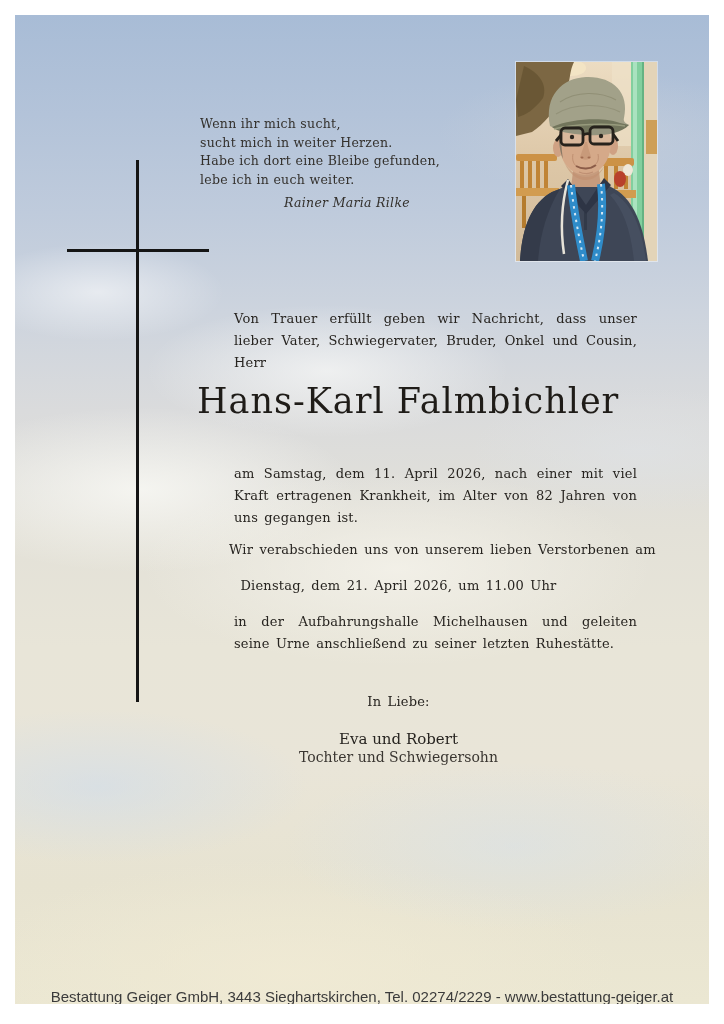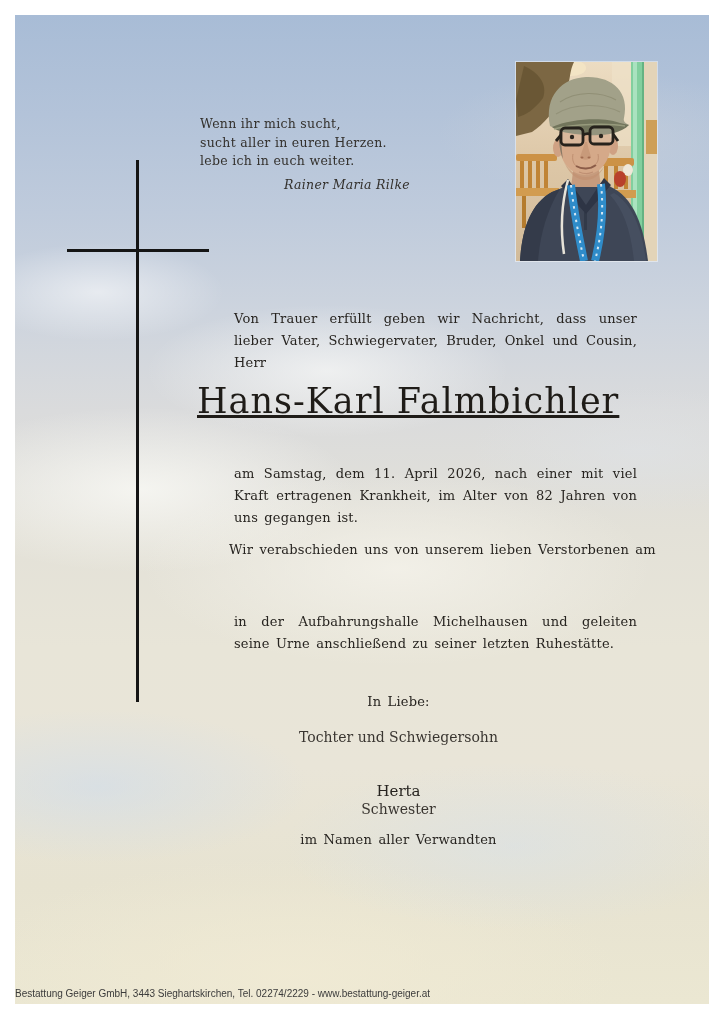--- a/index.html
+++ b/index.html
@@ -35,47 +35,48 @@
            box-shadow:0 0 0 1px rgba(255,255,255,0.45); }
   .photo svg { display:block; }
   
   .textcol { position:absolute; left:182px; top:0; width:403px; height:989px; color:#272420; }
   .textcol > * { position:absolute; width:403px; }
   .body-text { font-size:13px; line-height:22px; letter-spacing:0.2px; word-spacing:2px; }
   .just { text-align:justify; text-align-last:left;margin-left:37px; }
   .ctr  { text-align:center; }
   .intro    { top:293px; }
   .deceased { top:366px; font-size:35px; font-weight:normal; letter-spacing:1px;
-              white-space:nowrap; color:#1f1c18;text-decoration:underline; }
+              white-space:nowrap; color:#1f1c18; }
   .death    { top:448px; }
   .farewell { top:524px; white-space:nowrap;margin-left:32px; }
   .datetime { top:560px; }
   .location { top:596px; }
   .salut    { top:676px; }
   .mourner1 { top:714px; }
   .mourner2 { top:766px; }
   .final    { top:814px; }
   .m-name { font-size:15px; line-height:20px; text-align:center; }
   .m-rel  { font-size:14px; line-height:17px; text-align:center; color:#3a3631; }
   
-  .footer { position:absolute; left:0; top:973px; width:694px; 
-            font-family:"Liberation Sans", sans-serif; font-size:10px; color:#3b3b3b; }
+  .footer { position:absolute; left:0; top:973px; width:694px; text-align:center;
+            font-family:"Liberation Sans", sans-serif; font-size:15px; color:#3b3b3b; }
 </style>
 </head>
 <body>
 
 <div class="page">
   <div class="painting">
 
     <div class="cross-v"></div>
     <div class="cross-h"></div>
 
     <div class="poem">
       <div>Wenn ihr mich sucht,</div>
-      <div>sucht aller in euren Herzen.</div>
+      <div>sucht mich in weiter Herzen.</div>
+      <div>Habe ich dort eine Bleibe gefunden,</div>
       <div>lebe ich in euch weiter.</div>
       <div class="poem-attr">Rainer Maria Rilke</div>
     </div>
 
     <div class="photo">
       <svg width="141" height="199" viewBox="0 0 141 199" xmlns="http://www.w3.org/2000/svg">
         <defs>
           <linearGradient id="bgG" x1="0" y1="0" x2="0" y2="1">
             <stop offset="0" stop-color="#ecdcc2"></stop>
             <stop offset="0.5" stop-color="#ddc7a7"></stop>
@@ -169,27 +170,24 @@
           <path d="M85,122 C88,150 85,175 79,199"></path>
         </g>
       </svg>
     </div>
 
     <div class="textcol">
       <p class="body-text just intro">Von Trauer erfüllt geben wir Nachricht, dass unser lieber Vater, Schwiegervater, Bruder, Onkel und Cousin, Herr</p>
       <h1 class="deceased">Hans-Karl Falmbichler</h1>
       <p class="body-text just death">am Samstag, dem 11. April 2026, nach einer mit viel Kraft ertragenen Krankheit, im Alter von 82 Jahren von uns gegangen ist.</p>
       <p class="body-text farewell">Wir verabschieden uns von unserem lieben Verstorbenen am</p>
+      <p class="body-text ctr datetime">Dienstag, dem 21. April 2026, um 11.00 Uhr</p>
       <p class="body-text just location">in der Aufbahrungshalle Michelhausen und geleiten seine Urne anschließend zu seiner letzten Ruhestätte.</p>
       <p class="body-text ctr salut">In Liebe:</p>
       <div class="mourner1">
+        <div class="m-name">Eva und Robert</div>
         <div class="m-rel">Tochter und Schwiegersohn</div>
       </div>
-      <div class="mourner2">
-        <div class="m-name">Herta</div>
-        <div class="m-rel">Schwester</div>
-      </div>
-      <p class="body-text ctr final">im Namen aller Verwandten</p>
     </div>
 
     <div class="footer">Bestattung Geiger GmbH, 3443 Sieghartskirchen, Tel. 02274/2229 - www.bestattung-geiger.at</div>
   </div>
 </div>
 
 </body></html>

